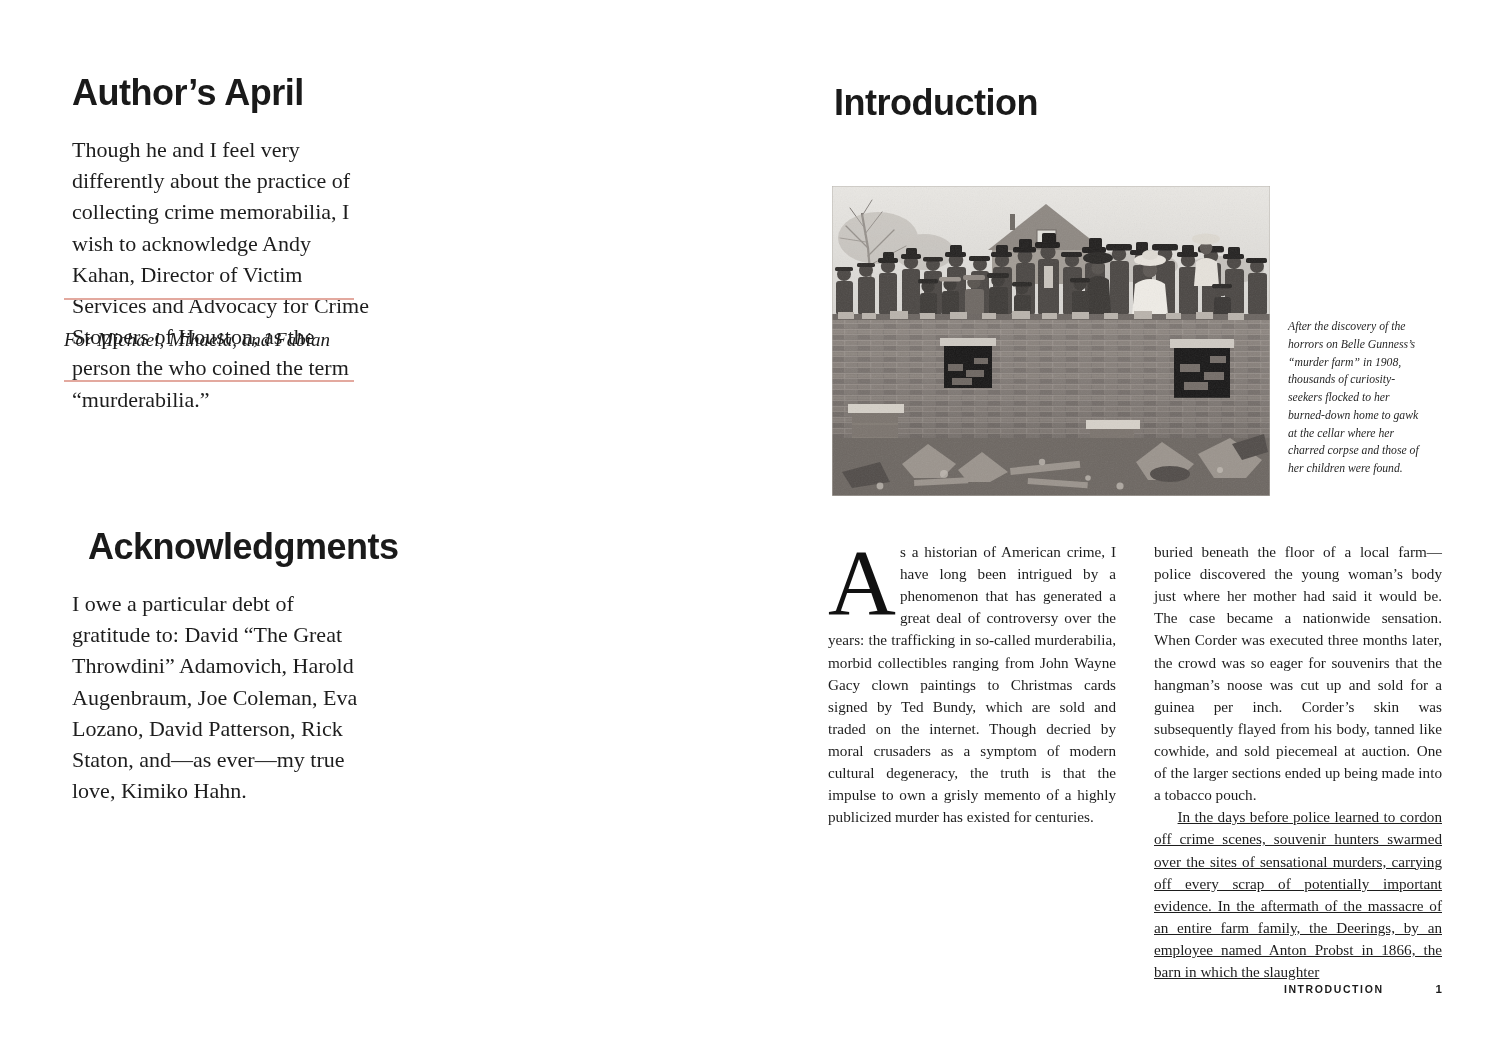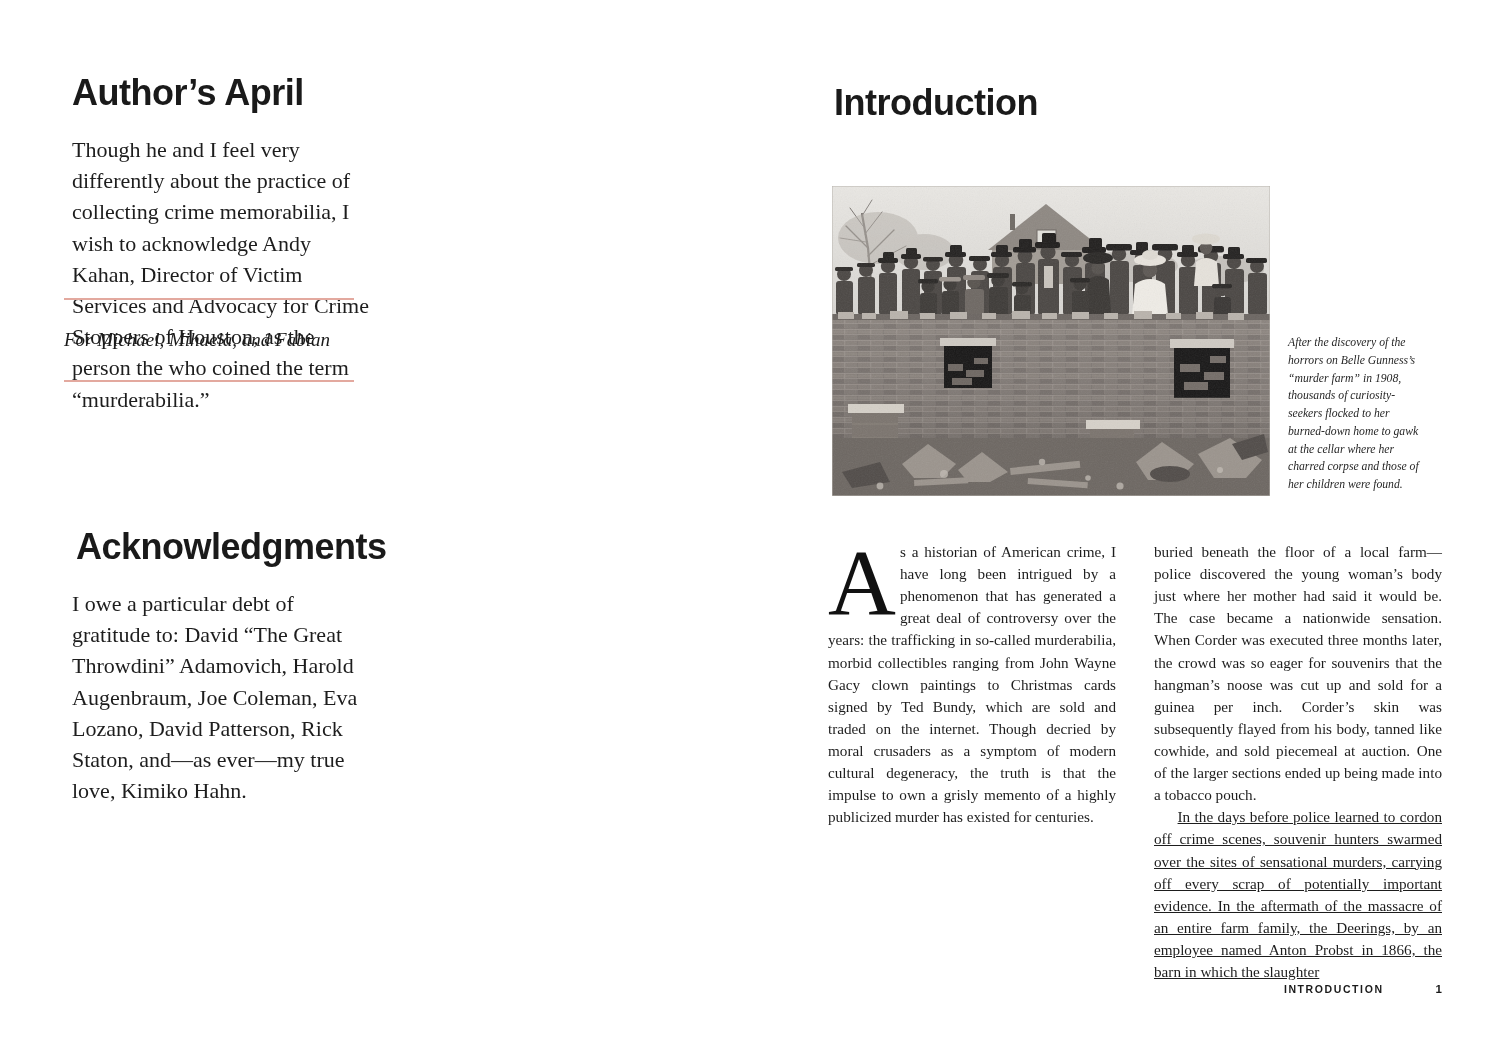--- a/index.html
+++ b/index.html
@@ -77,21 +77,21 @@
 
   #acknowledgments-block {
     position: absolute;
     left: 72px;
     top: 528px;
     width: 300px;
   }
   #acknowledgments-title {
     font-size: 36px;
     line-height: 1.05;
-    margin: 0 0 10px 4px;
+    margin: 0 0 10px 16px;
   }
 
   
   #introduction-title {
     position: absolute;
     left: 84px;
     top: 76px;
     font-size: 36px;
     line-height: 1.05;
     margin: 0;
@@ -111,21 +111,20 @@
   #figure-caption {
     position: absolute;
     left: 538px;
     top: 310px;
     width: 140px;
     font-family: "Liberation Serif", serif;
     font-style: italic;
     font-size: 11.7px;
     line-height: 1.52;
     color: #262626;
-    margin-top: 16px;
   }
 
   #article-columns {
     position: absolute;
     left: 78px;
     top: 533px;
     width: 614px;
     height: 420px;
   }
   .text-column {

